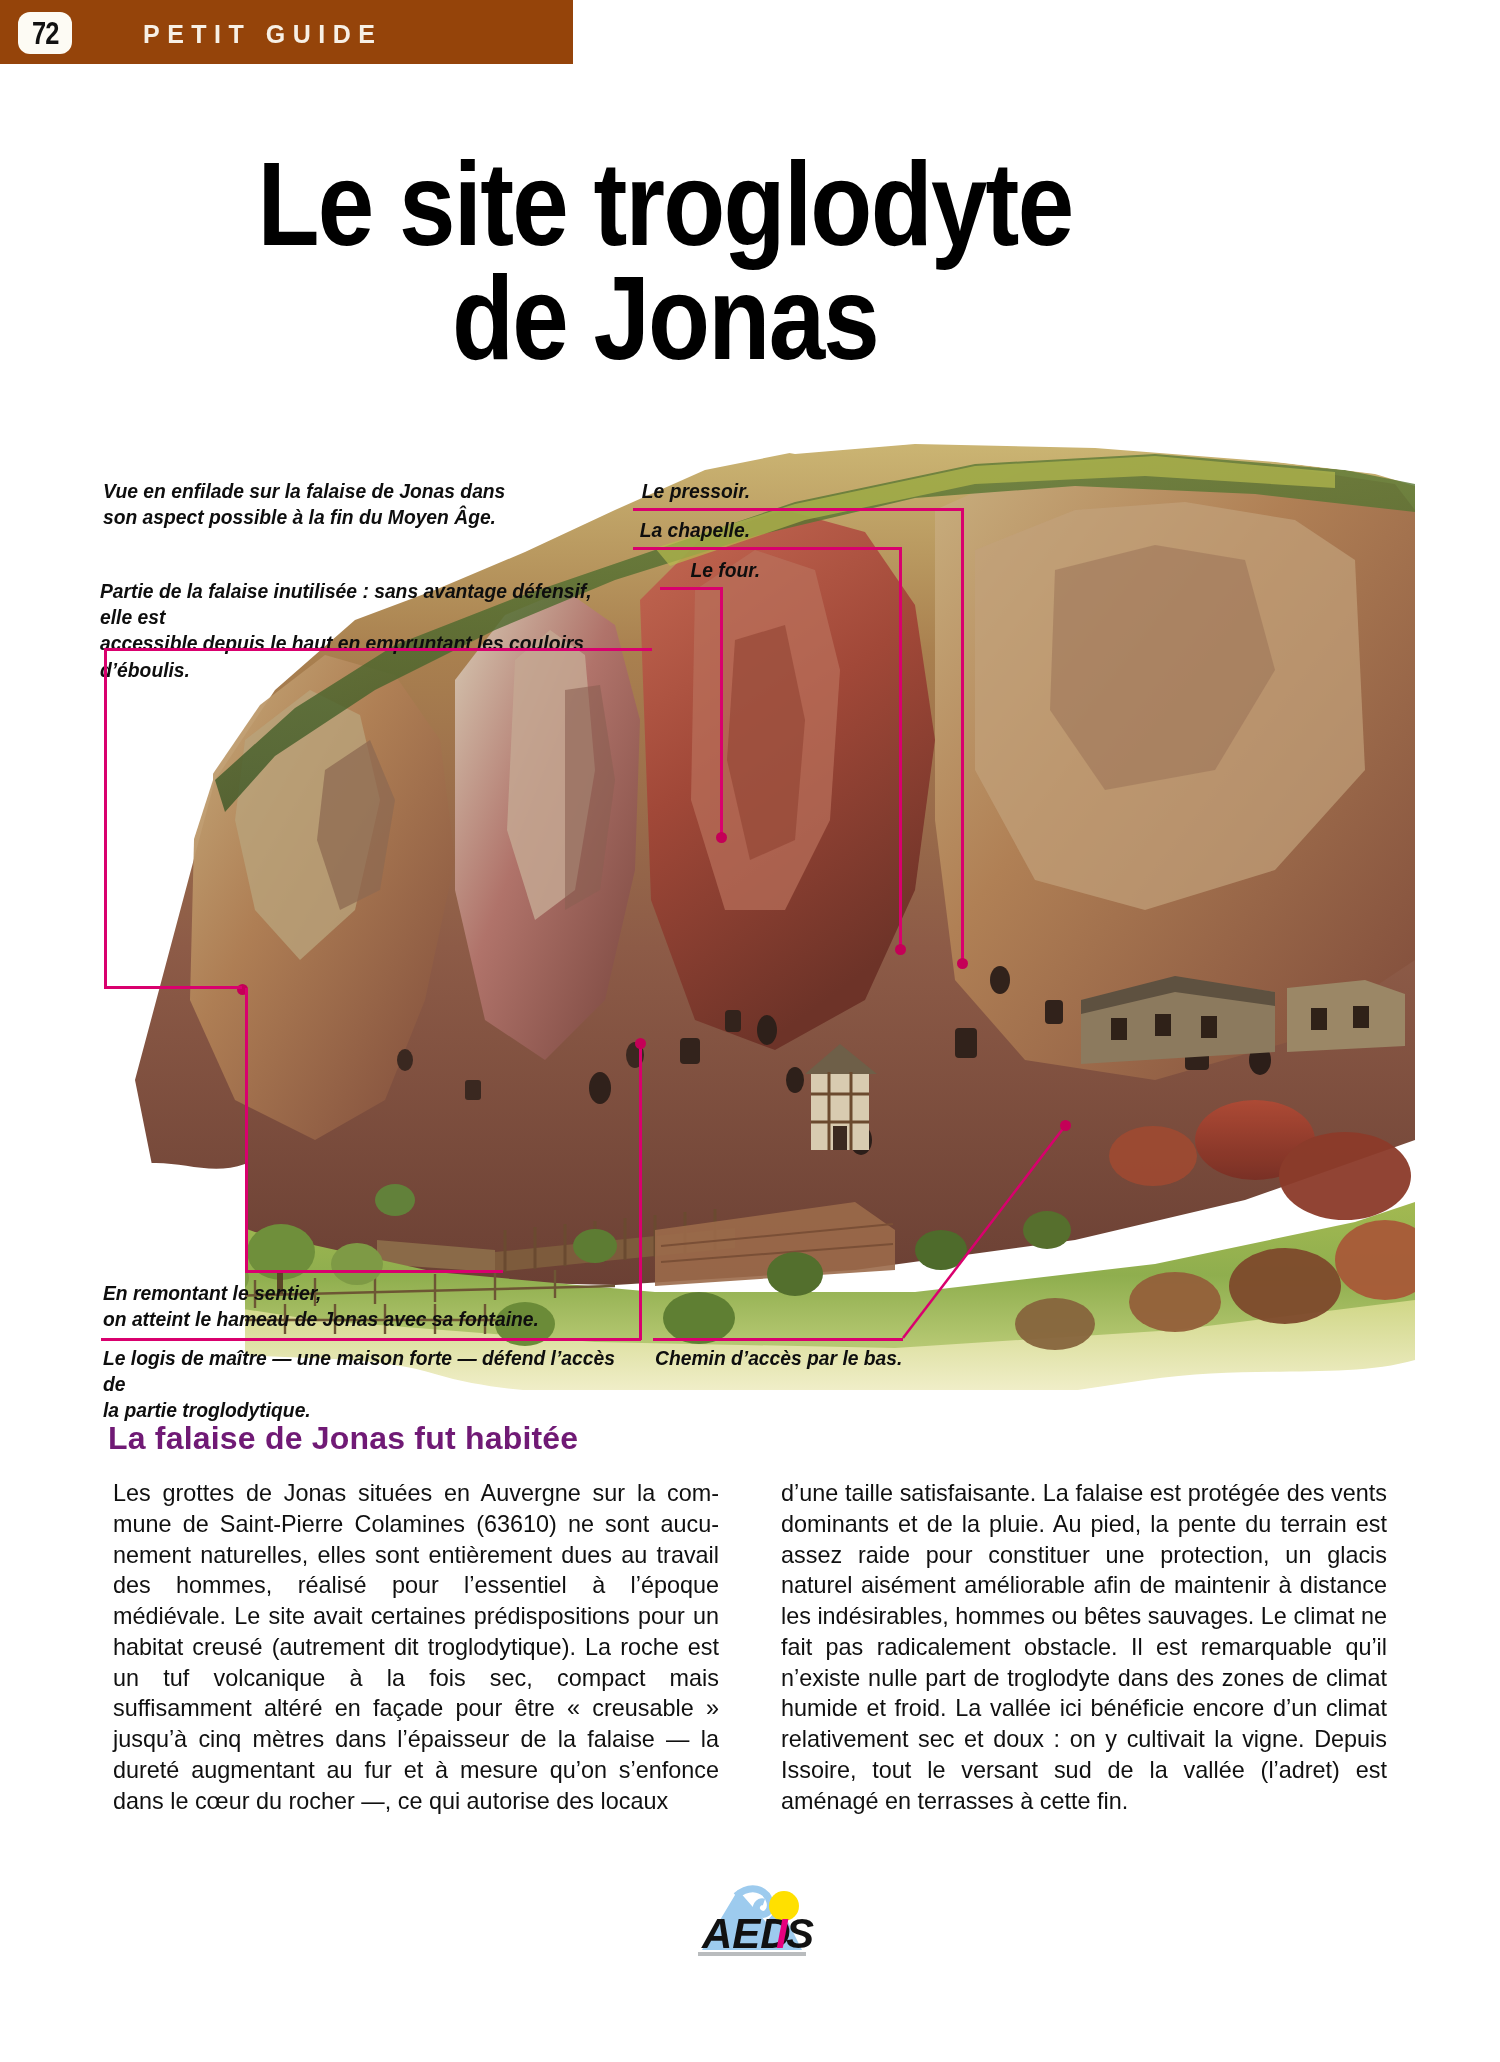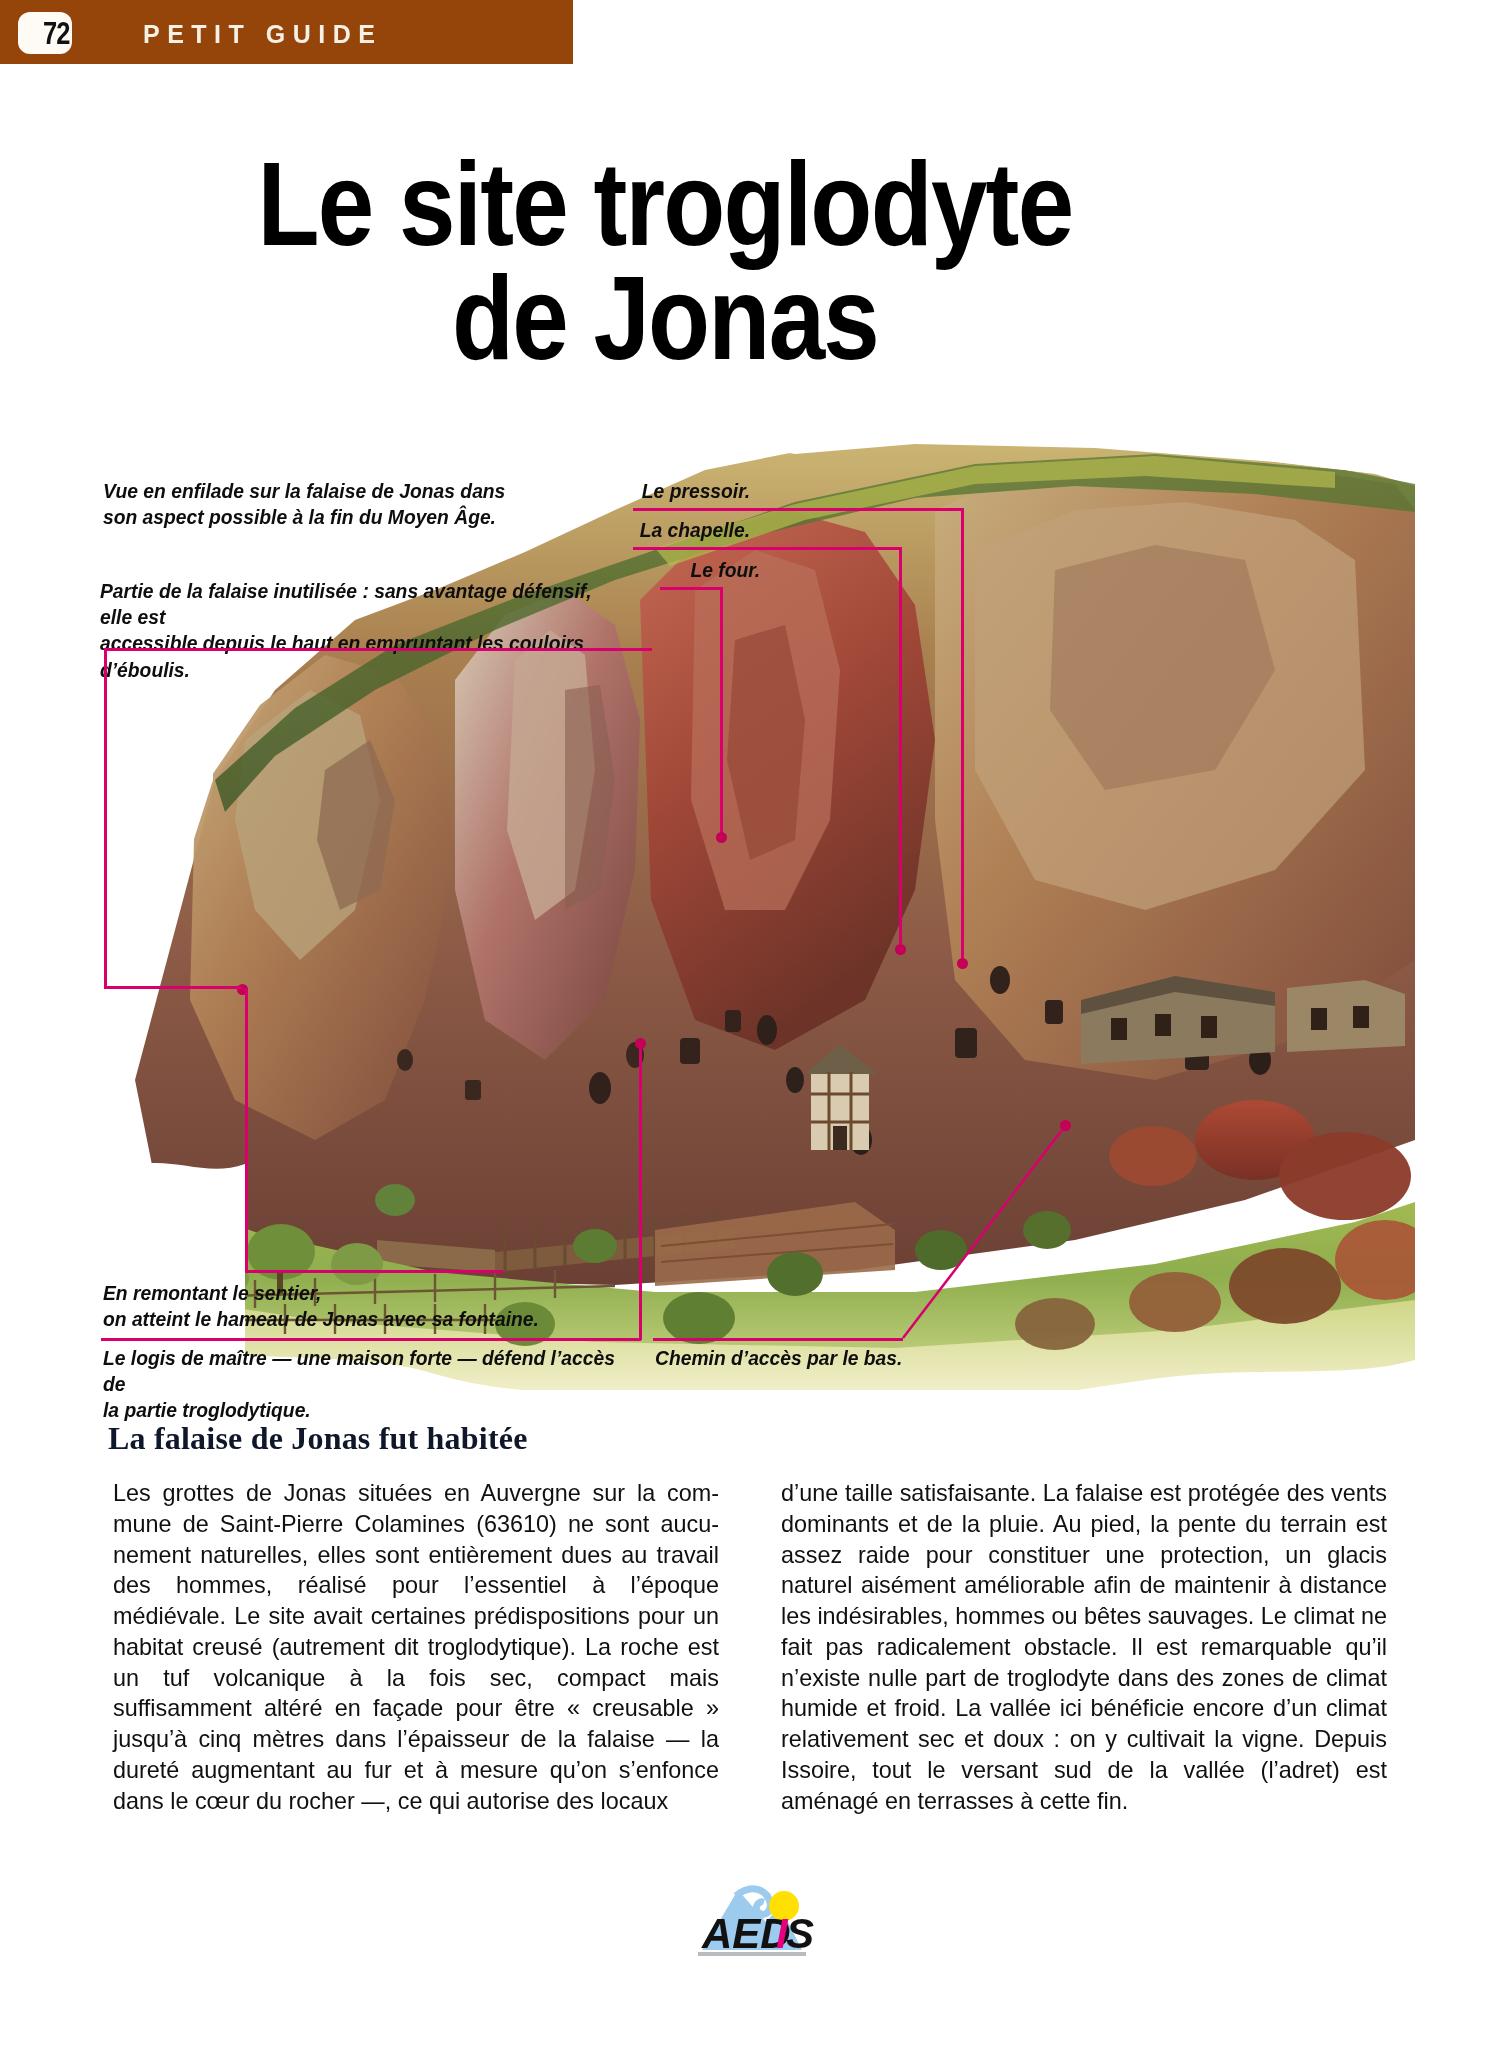--- a/index.html
+++ b/index.html
@@ -11,21 +11,21 @@
     overflow:hidden;
   }
   
   .header-bar{
     position:absolute;left:0;top:0;width:573px;height:64px;
     background:#95440a;
   }
   .page-badge{
     position:absolute;left:18px;top:12px;width:54px;height:42px;
     background:#fdfbf4;border-radius:12px;
-    display:flex;align-items:center;justify-content:flex-end;
+    display:flex;align-items:center;justify-content:center;
   }
   .page-badge span{
     font-family:"Liberation Sans", sans-serif;
     font-weight:bold;font-size:31px;color:#111;
     transform:scaleX(.82);letter-spacing:-1px;line-height:1;
   }
   .header-title{
     position:absolute;left:143px;top:20px;
     color:#f7f0e6;font-size:25px;font-weight:bold;
     letter-spacing:7.5px;
@@ -70,22 +70,22 @@
 
   
   .lead{position:absolute;background:#d9006e;}
   .lead.h{height:2.5px;}
   .lead.v{width:2.5px;}
   .dot{position:absolute;width:11px;height:11px;border-radius:50%;background:#c40057;}
 
   
   .article-head{
     position:absolute;left:108px;top:1420px;
-    font-family:Liberation Serif, serif;
-    font-weight:bold;font-size:32px;color:#0f172a;
+    font-family:Liberation Sans, sans-serif;
+    font-weight:bold;font-size:32px;color:#701a75;
     letter-spacing:.2px;
   }
   .cols{
     position:absolute;left:105px;top:1470px;width:1290px;
     display:flex;gap:46px;
   }
   .col{
     width:622px;
     font-family:"Liberation Sans Narrow","Liberation Sans", sans-serif;
     font-size:23.4px;line-height:1.315;

